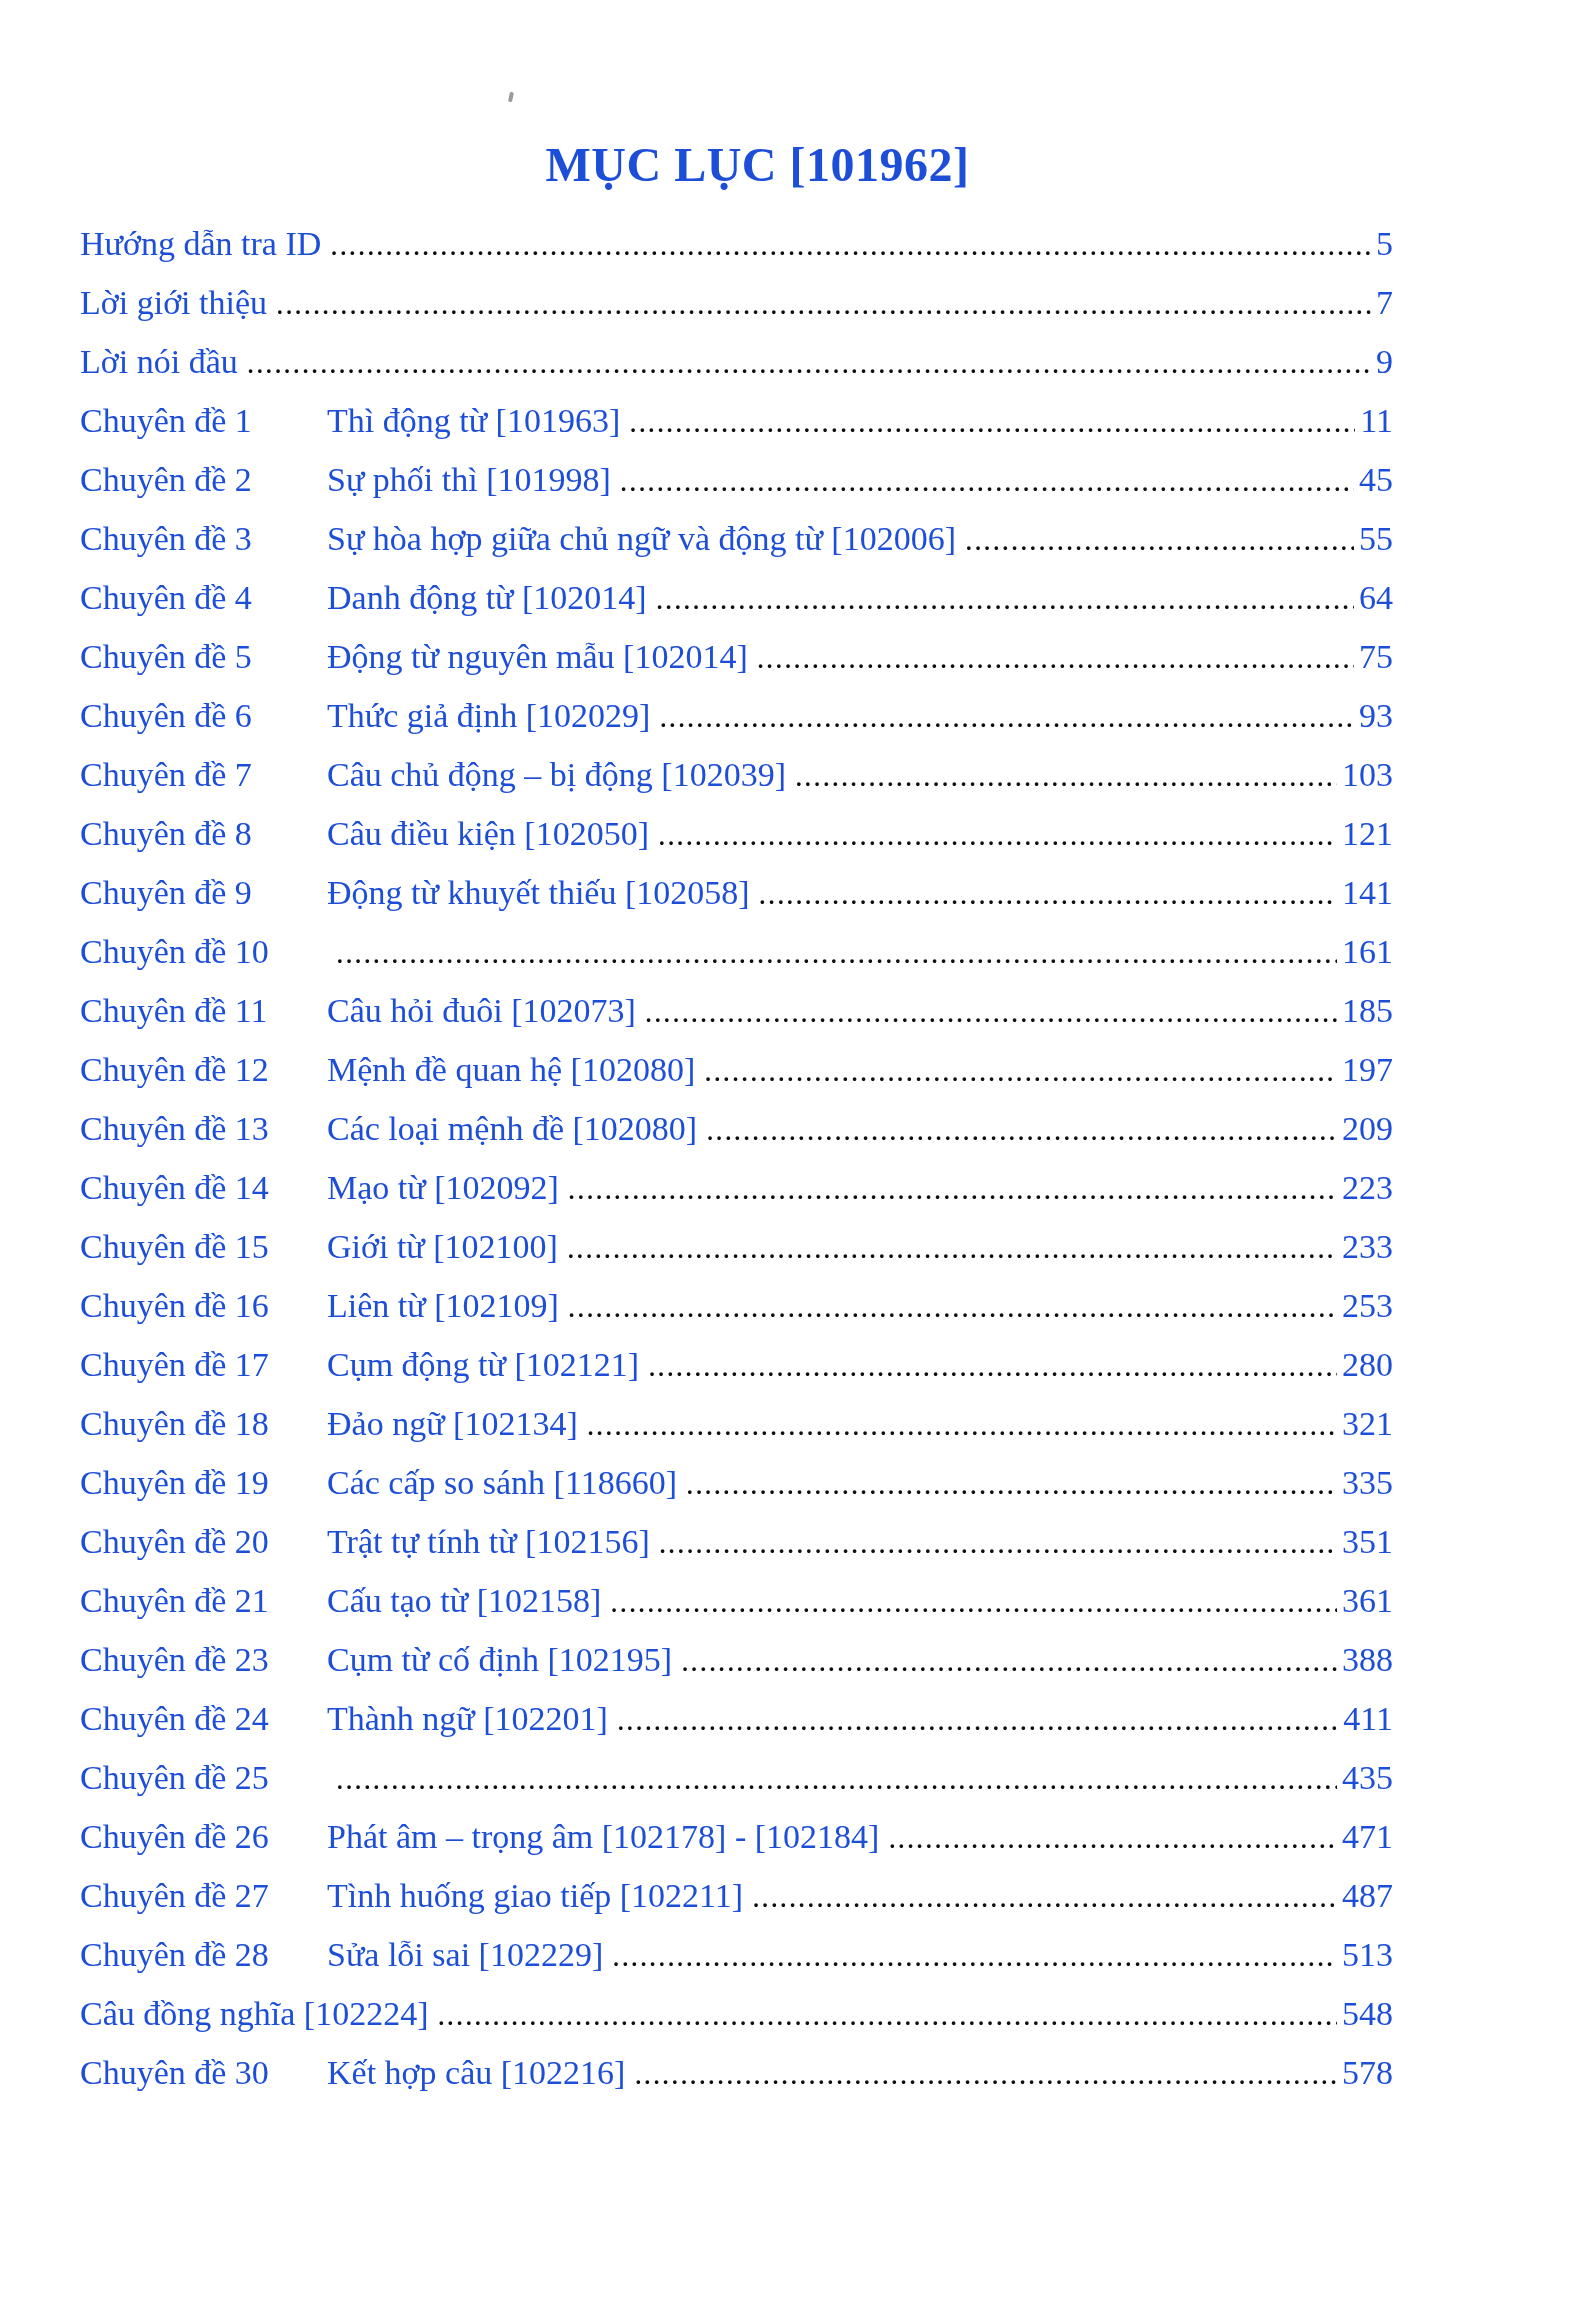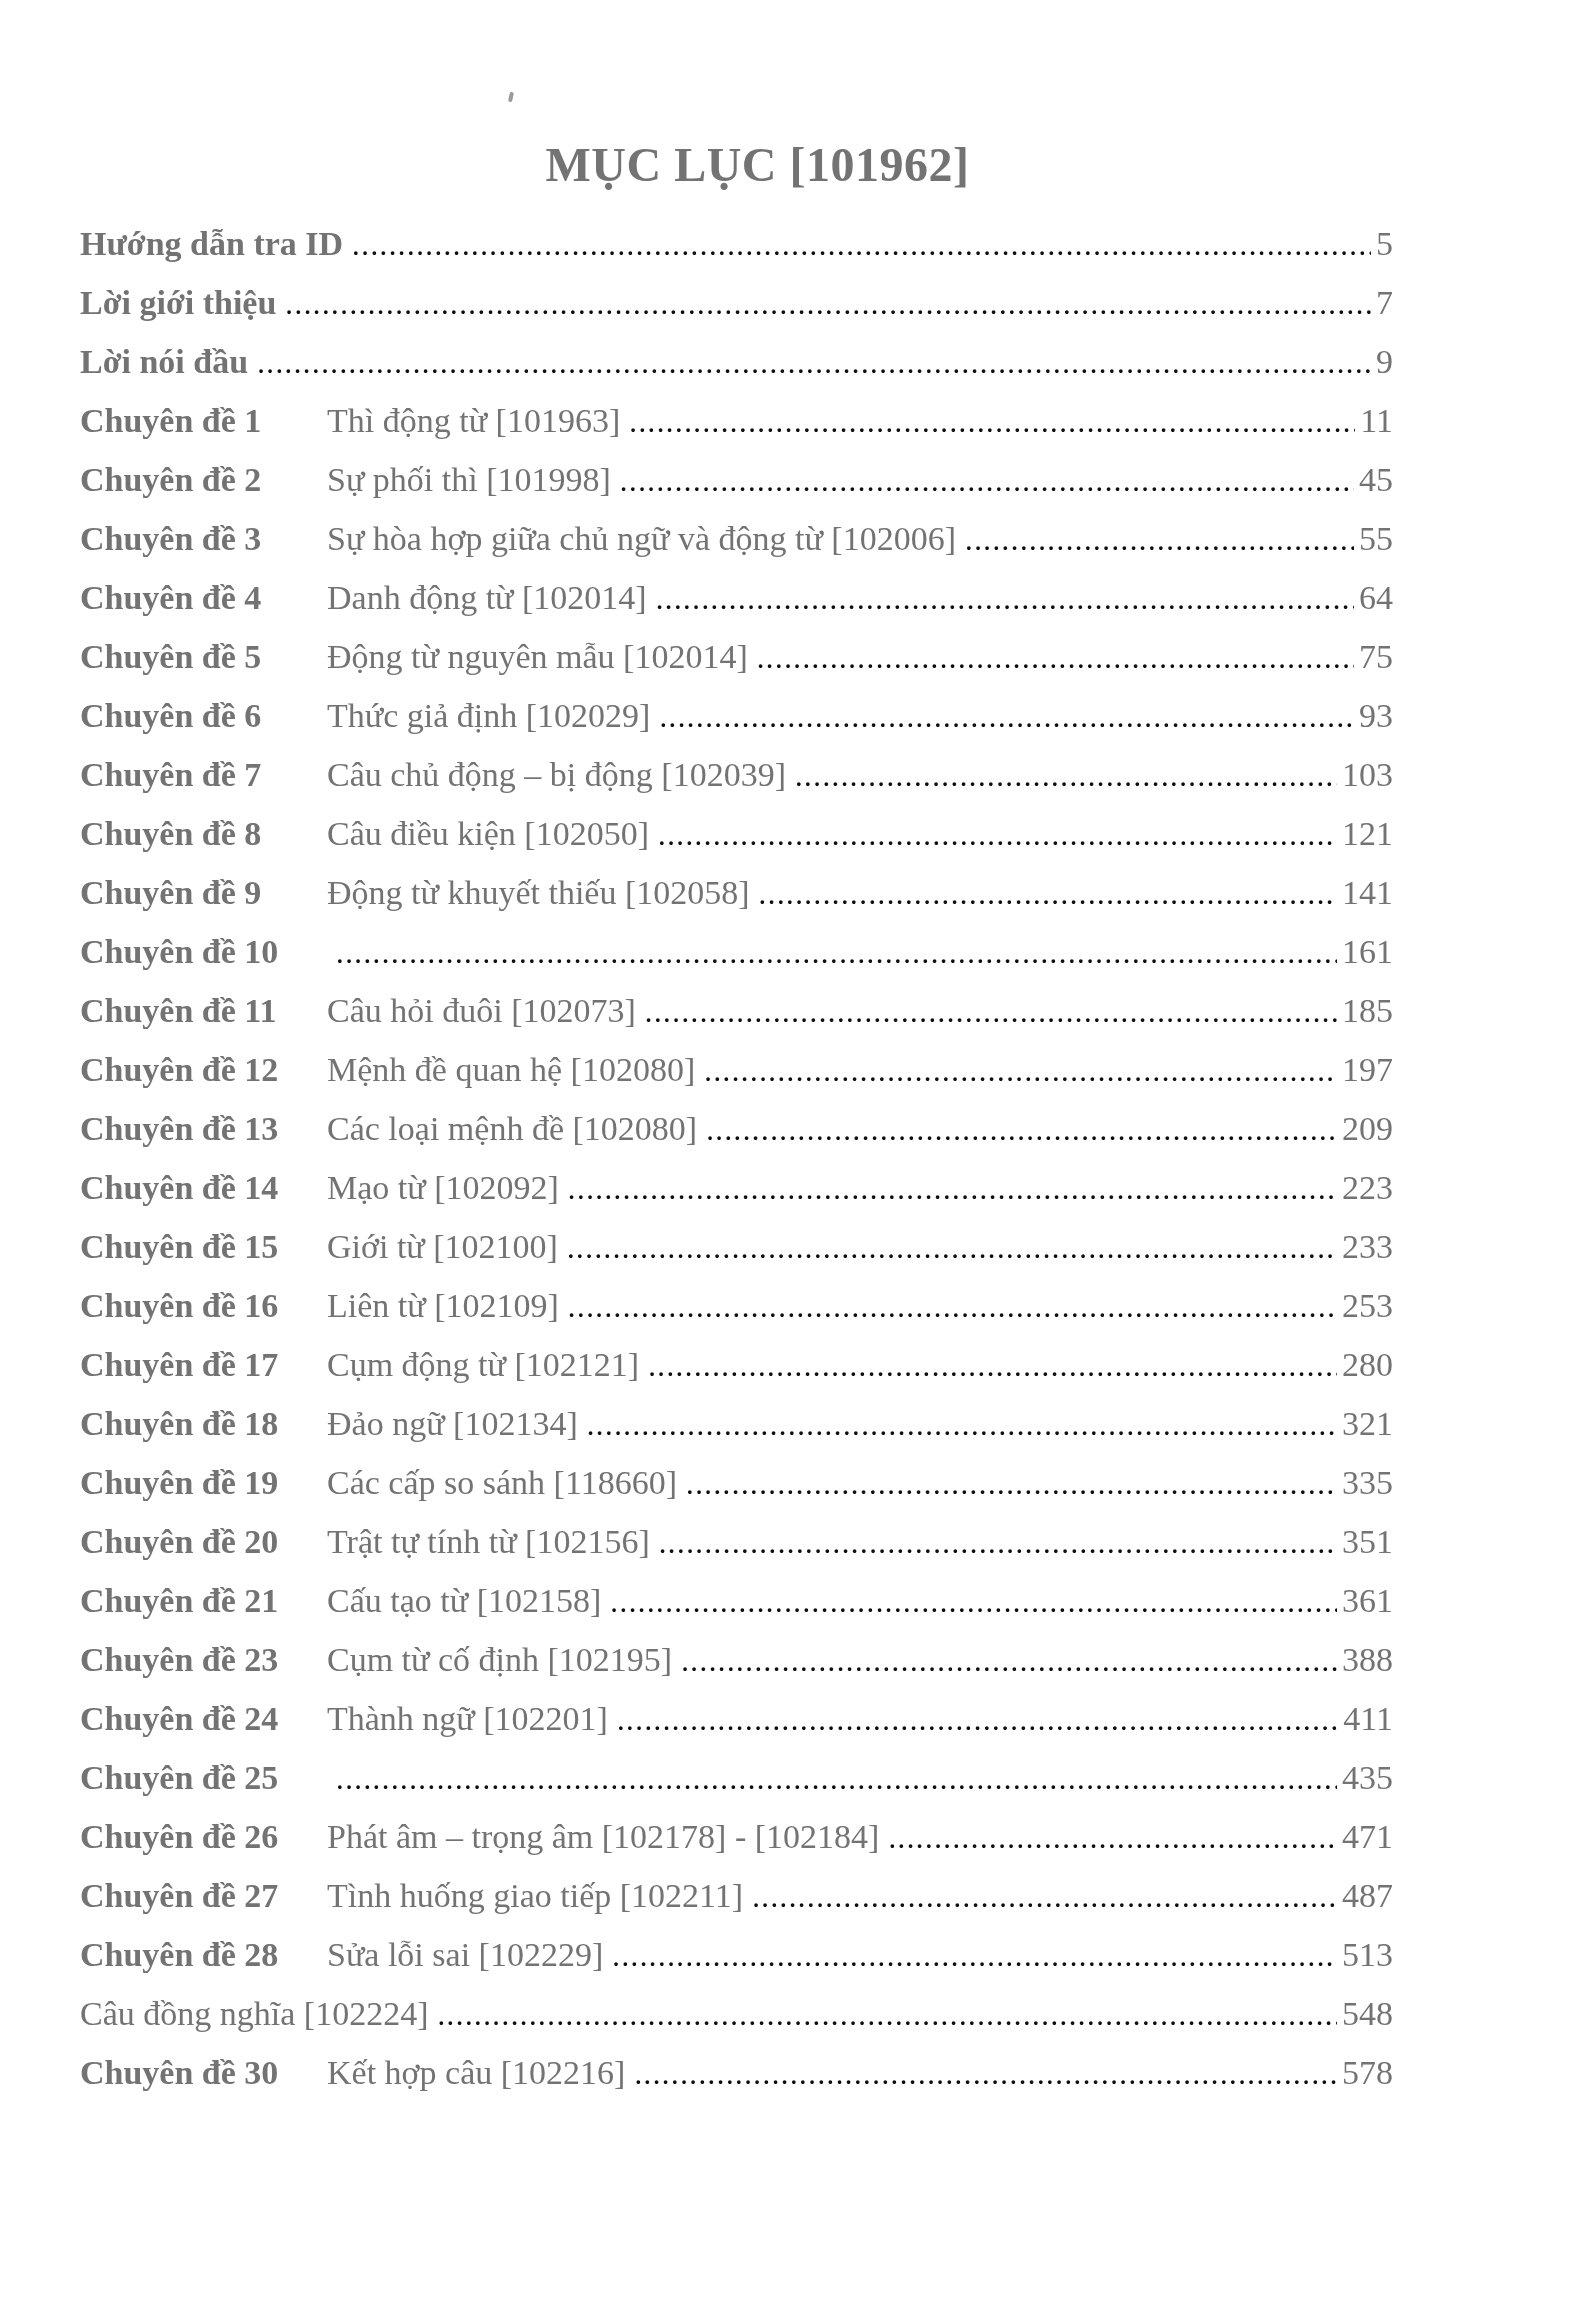--- a/index.html
+++ b/index.html
@@ -3,21 +3,21 @@
 <meta charset="utf-8">
 <style>
   html, body { margin: 0; padding: 0; background: #e8e8e8; }
   .page {
     position: relative;
     width: 1571px;
     height: 2313px;
     margin: 0 auto;
     background: #ffffff;
     font-family: "Liberation Serif", "DejaVu Serif", serif;
-    color: #737373;
+    color: #1d4ed8;
     overflow: hidden;
   }
   .content {
     position: absolute;
     left: 80px;
     top: 136px;
     width: 1313px; 
   }
   .toc-main-title {
     font-size: 48px;
@@ -31,21 +31,21 @@
   }
   .toc-list { width: 100%; }
   .toc-row {
     display: flex;
     align-items: baseline;
     height: 59px;
     line-height: 59px;
     font-size: 34px;
     white-space: nowrap;
   }
-  .toc-label { font-weight: 700; flex: 0 0 auto; }
+  .toc-label { font-weight: 400; flex: 0 0 auto; }
   .row-chapter .toc-label { flex: 0 0 247px; }
   .toc-title { flex: 0 0 auto; }
   .toc-dots {
     flex: 1 1 auto;
     overflow: hidden;
     white-space: nowrap;
     min-width: 16.4px;
     margin: 0 5.5px 0 9px;
   }
   .toc-dots::after {

